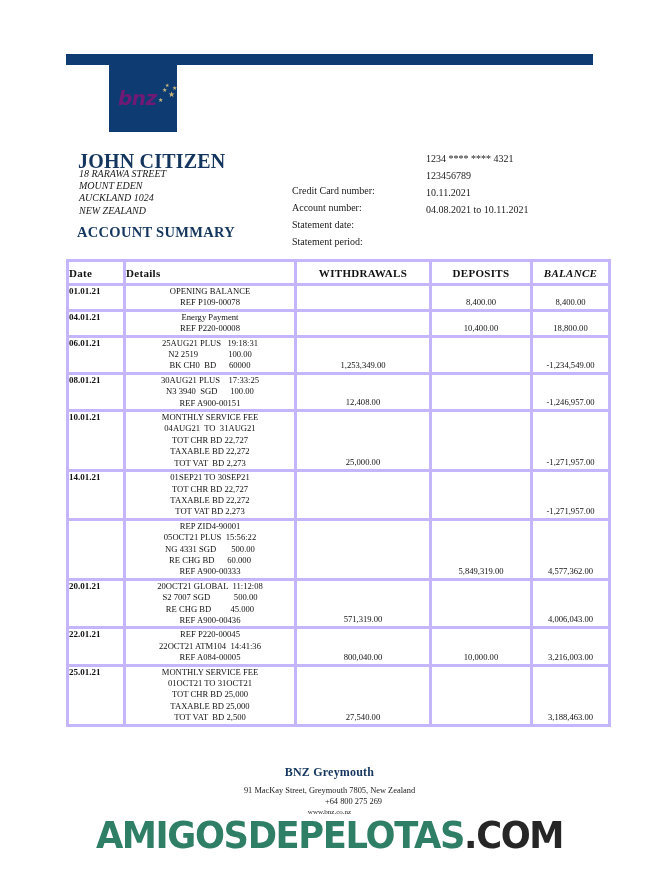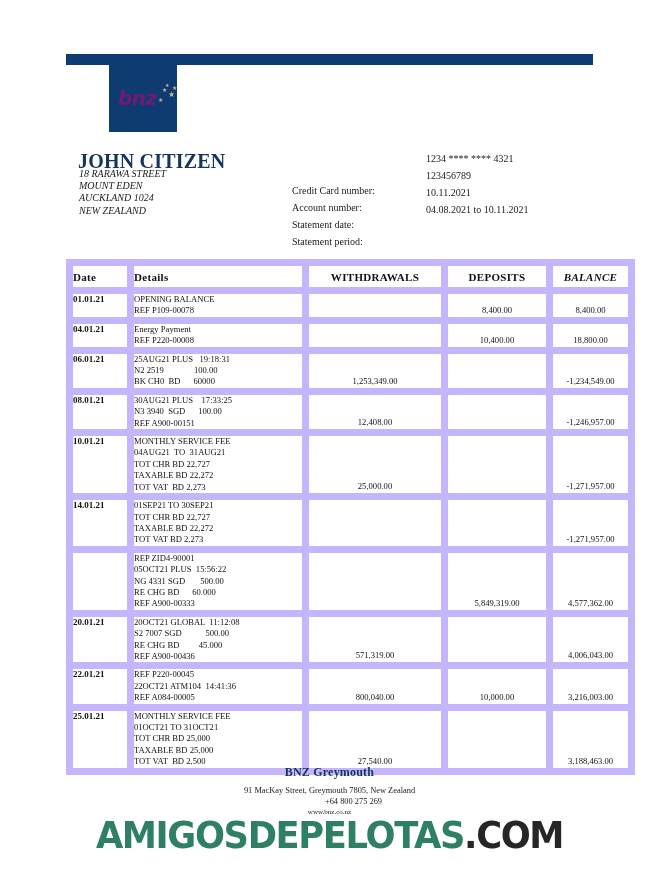--- a/index.html
+++ b/index.html
@@ -115,21 +115,21 @@
     position: absolute;
     left: 66px;
     top: 259px;
     width: 527px;
     border-collapse: collapse;
     table-layout: fixed;
     font-size: 8.6px;
     color: #111111;
   }
   .tbl th, .tbl td {
-    border: 7px solid #c4b5fd;
+    border: 3px solid #c4b5fd;
     vertical-align: top;
     padding: 0;
   }
   .tbl thead th {
     height: 21px;
     font-size: 11px;
     font-weight: bold;
     letter-spacing: 0.3px;
     vertical-align: middle;
   }
@@ -142,20 +142,21 @@
   .c-date {
     font-size: 9px;
     font-weight: bold;
     padding: 2px 0 0 4px;
     white-space: nowrap;
   }
   .c-det {
     padding: 2px 0 2px 5px;
     line-height: 11.4px;
     white-space: pre;
+    text-align: center;
   }
   .c-num {
     position: relative;
     padding: 0;
   }
   .c-num span {
     position: absolute;
     bottom: 2px;
     right: 0;
     left: 0;
@@ -229,20 +230,21 @@
     <span class="star s5">★</span>
   </div>
 
   <div class="cust-name">JOHN CITIZEN</div>
   <div class="cust-addr">
       <div>18 RARAWA STREET</div>
       <div>MOUNT EDEN</div>
       <div>AUCKLAND 1024</div>
       <div>NEW ZEALAND</div>
     </div>
+  <div class="acct-summary-title">ACCOUNT SUMMARY</div>
 
   <div class="meta">
       <div class="meta-row">
         <div class="meta-label">Credit Card number:</div>
         <div class="meta-value">1234 **** **** 4321</div>
       </div>
       <div class="meta-row">
         <div class="meta-label">Account number:</div>
         <div class="meta-value">123456789</div>
       </div>

